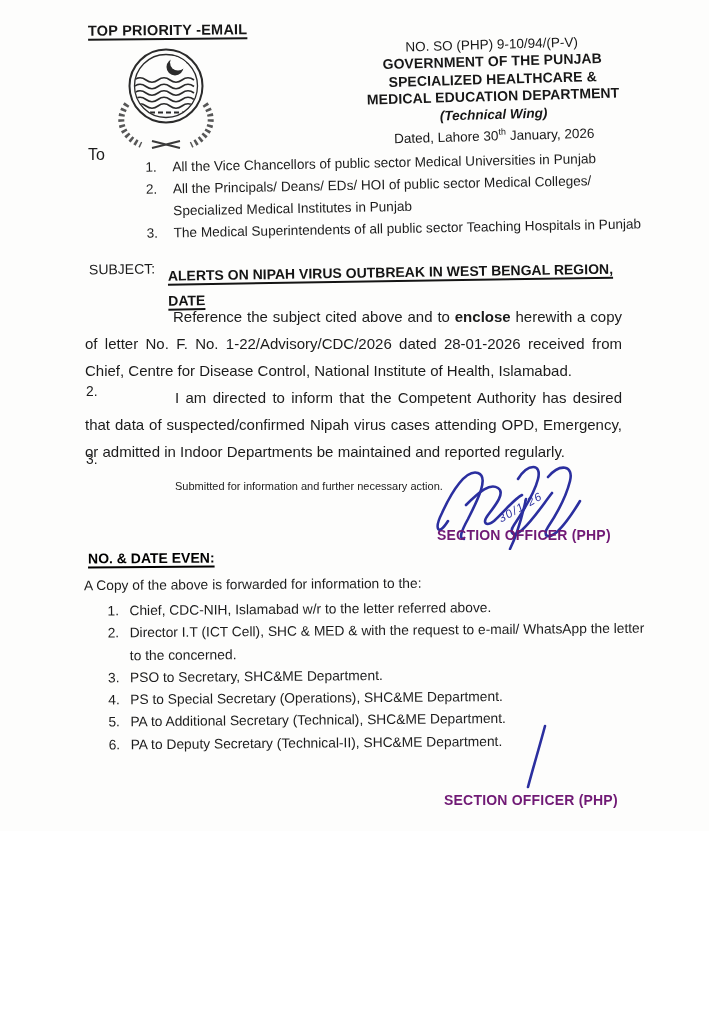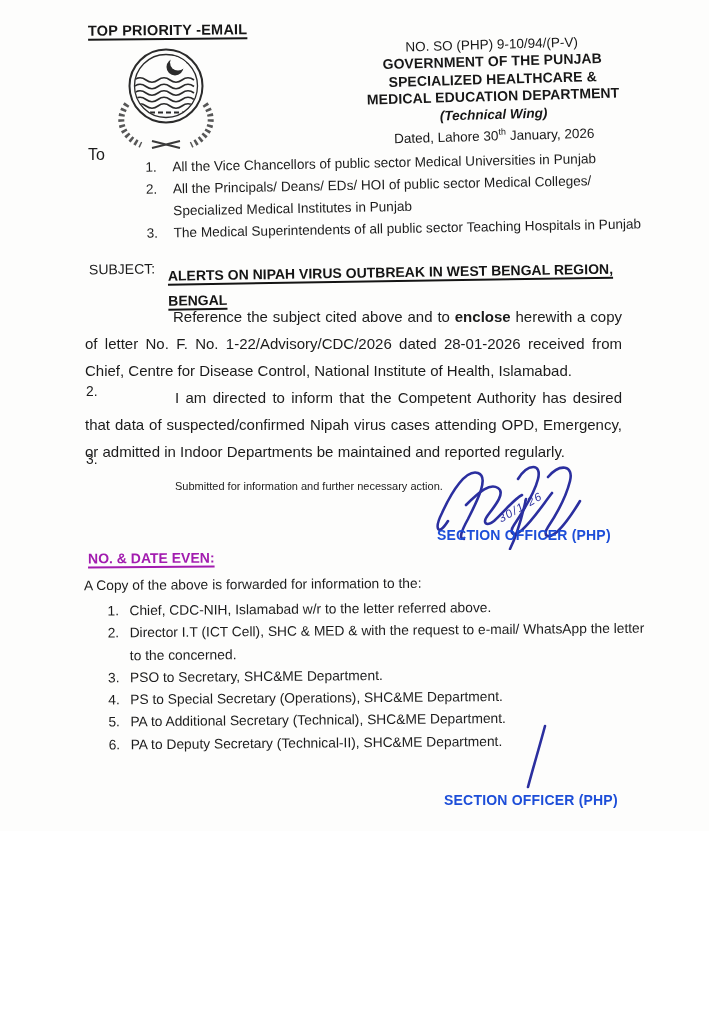--- a/index.html
+++ b/index.html
@@ -58,30 +58,30 @@
   .pnum2 { left:86px; top:384px; }
   .pnum3 { left:86px; top:452px; }
   .para3 { left:175px; top:480px; font-size:11px; }
 
   
   .signature { left:430px; top:455px; width:190px; height:95px; color:var(--ink-blue,#2b2f9f); }
   .sig-date {
     position:absolute; left:66px; top:46px; transform:rotate(-30deg);
     font-size:11.5px; font-style:italic; letter-spacing:1.5px; white-space:nowrap;
   }
-  .signatory { font-size:14px; font-weight:bold; letter-spacing:.2px; color:#1d4ed8; }
+  .signatory { font-size:14px; font-weight:bold; letter-spacing:.2px; color:#701a75; }
   .signatory1 { left:437px; top:527px; }
   .signatory2 { left:444px; top:792px; }
   .slash-mark { left:522px; top:723px; width:28px; height:68px; color:var(--ink-blue,#2b2f9f); }
 
   
   .even-heading {
     left:88px; top:550px; font-size:14px; font-weight:bold;
     text-decoration:underline; text-decoration-thickness:1.8px; text-underline-offset:3px;
-    transform:rotate(-0.4deg); color:#a21caf;
+    transform:rotate(-0.4deg); color:#000000;
   }
   .copy-intro { left:84px; top:577px; font-size:13.8px; transform:rotate(-0.4deg); }
   .copy-list {
     left:108px; top:598px; width:548px; font-size:13.8px; line-height:22.3px;
     transform:rotate(-0.5deg);
   }
   .copy-list .num { width:22px; }
 
   
   .cs-brand { left:584px; top:960px; display:flex; align-items:center; gap:8px; }
@@ -157,21 +157,21 @@
     </div>
     <div class="li-row">
       <span class="num">3.</span>
       <span class="txt">The Medical Superintendents of all public sector Teaching Hospitals in Punjab</span>
     </div>
   </div>
 
   <div class="abs subject-label">SUBJECT:</div>
   <div class="abs subject-text">
     <span>ALERTS ON NIPAH VIRUS OUTBREAK IN WEST BENGAL REGION,</span>
-    <span>BENGAL</span>
+    <span>DATE</span>
   </div>
 
   <div class="abs para para1"><span>Reference the subject cited above and to </span><b>enclose</b><span> herewith a copy of letter No. F. No. 1-22/Advisory/CDC/2026 dated 28-01-2026 received from Chief, Centre for Disease Control, National Institute of Health, Islamabad.</span></div>
 
   <div class="abs pnum pnum2">2.</div>
   <div class="abs para para2">I am directed to inform that the Competent Authority has desired that data of suspected/confirmed Nipah virus cases attending OPD, Emergency, or admitted in Indoor Departments be maintained and reported regularly.</div>
 
   <div class="abs pnum pnum3">3.</div>
   <div class="abs para3">Submitted for information and further necessary action.</div>
 

